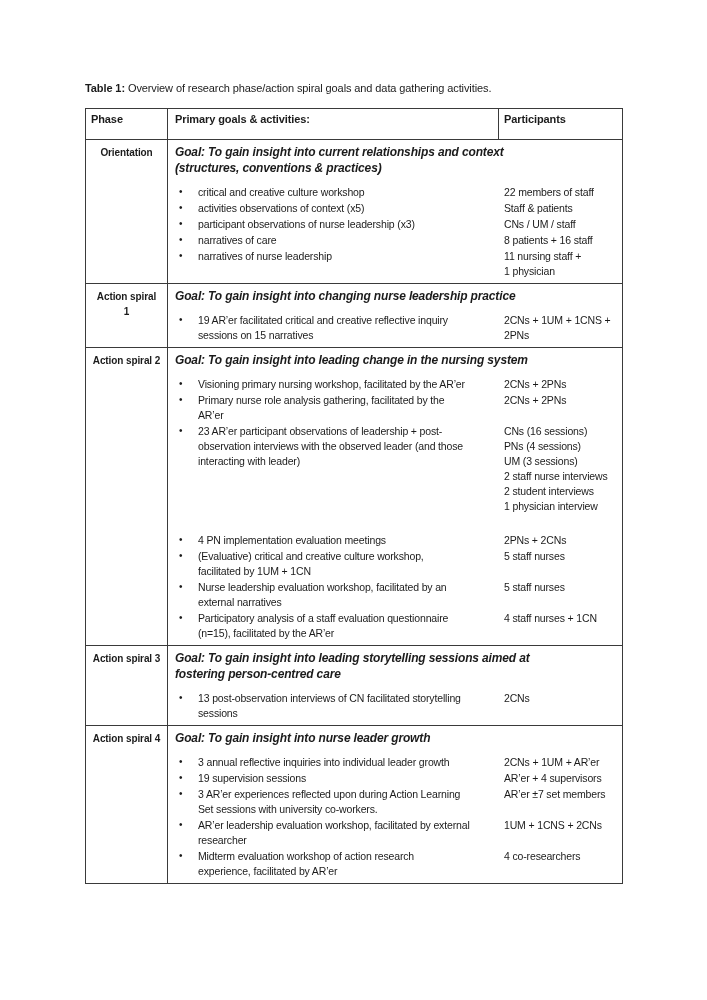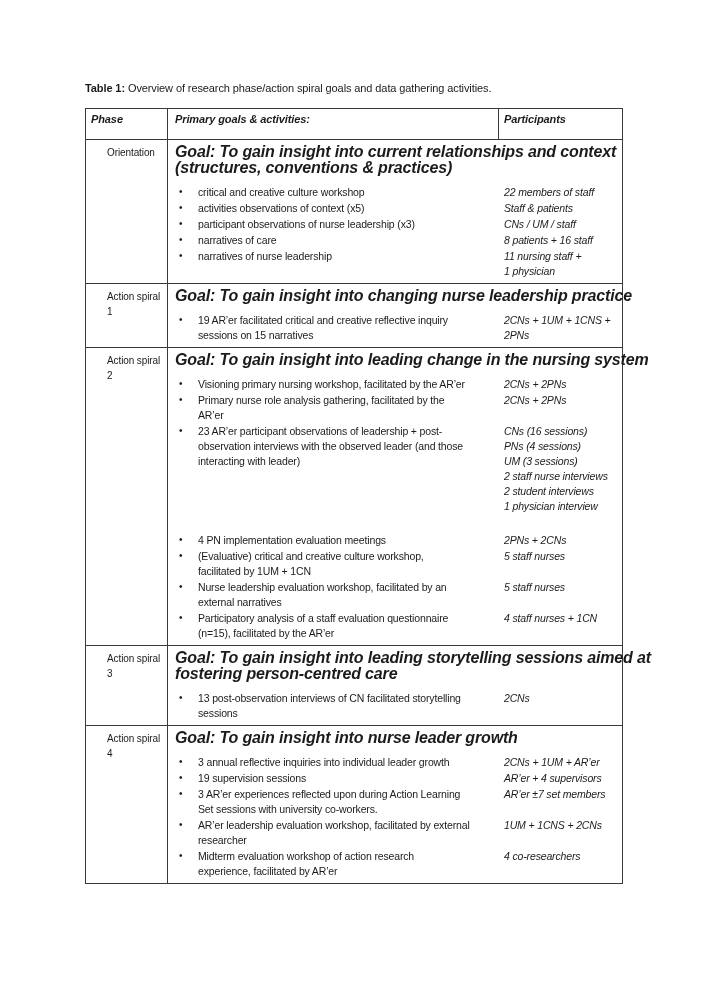--- a/index.html
+++ b/index.html
@@ -19,67 +19,66 @@
   }
   .doc-title .bold { font-weight:bold;text-align:center; }
 
   .tbl {
     position:absolute; left:85px; top:108px; width:538px;
     border:1.2px solid #3a3a3a; background:#fff;
   }
 
   .header-row {
     display:grid; grid-template-columns:82px 331px 1fr;
-    border-bottom:1.2px solid #3a3a3a; height:31px;font-style:italic;
+    border-bottom:1.2px solid #3a3a3a; height:31px;
   }
   .header-cell {
     font-weight:bold; font-size:11px; letter-spacing:-0.1px;
     padding-top:4px;
   }
   .hc-phase { border-right:1.2px solid #3a3a3a; padding-left:5px; }
   .hc-goals { border-right:1.2px solid #3a3a3a; padding-left:7px; }
   .hc-participants { padding-left:5px; }
 
   .body-row {
     display:grid; grid-template-columns:82px 1fr;
     border-bottom:1.2px solid #3a3a3a;
   }
   .body-row:last-child { border-bottom:none; }
 
   .phase-cell {
     border-right:1.2px solid #3a3a3a;
-    font-weight:normal; font-size:10px;
-    letter-spacing:-0.1px; line-height:15px; padding-top:5px;margin-left:21px;
+    text-align:center; font-weight:bold; font-size:10px;
+    letter-spacing:-0.1px; line-height:15px; padding-top:5px;
   }
 
   .content-cell { padding:4px 0 3px 0; }
 
   .goal-line {
-    font-weight:bold; font-style:italic; font-size:16px;
+    font-weight:bold; font-style:italic; font-size:12px;
     line-height:16px; padding-left:7px; letter-spacing:-0.15px;
     white-space:nowrap;
   }
 
   .items { margin-top:9px; }
   .item { display:flex; margin-bottom:1px; }
   .spacer { height:18px; }
 
   .activity {
     width:336px; position:relative; padding-left:30px;
     font-size:10.5px; line-height:15px; letter-spacing:-0.15px;
   }
   .bullet {
     position:absolute; left:11px; top:-1px; font-size:10px;
   }
   .act-line { white-space:nowrap; }
 
   .participants-col {
     width:122px; font-size:10.5px; line-height:15px;
     letter-spacing:-0.15px;
-    font-style:italic;
   }
   .part-line { white-space:nowrap; }
 </style>
 </head>
 <body>
 
 <div class="page">
 
   <div class="doc-title"><span class="bold">Table 1:</span> <span>Overview of research phase/action spiral goals and data gathering activities.</span></div>
 

